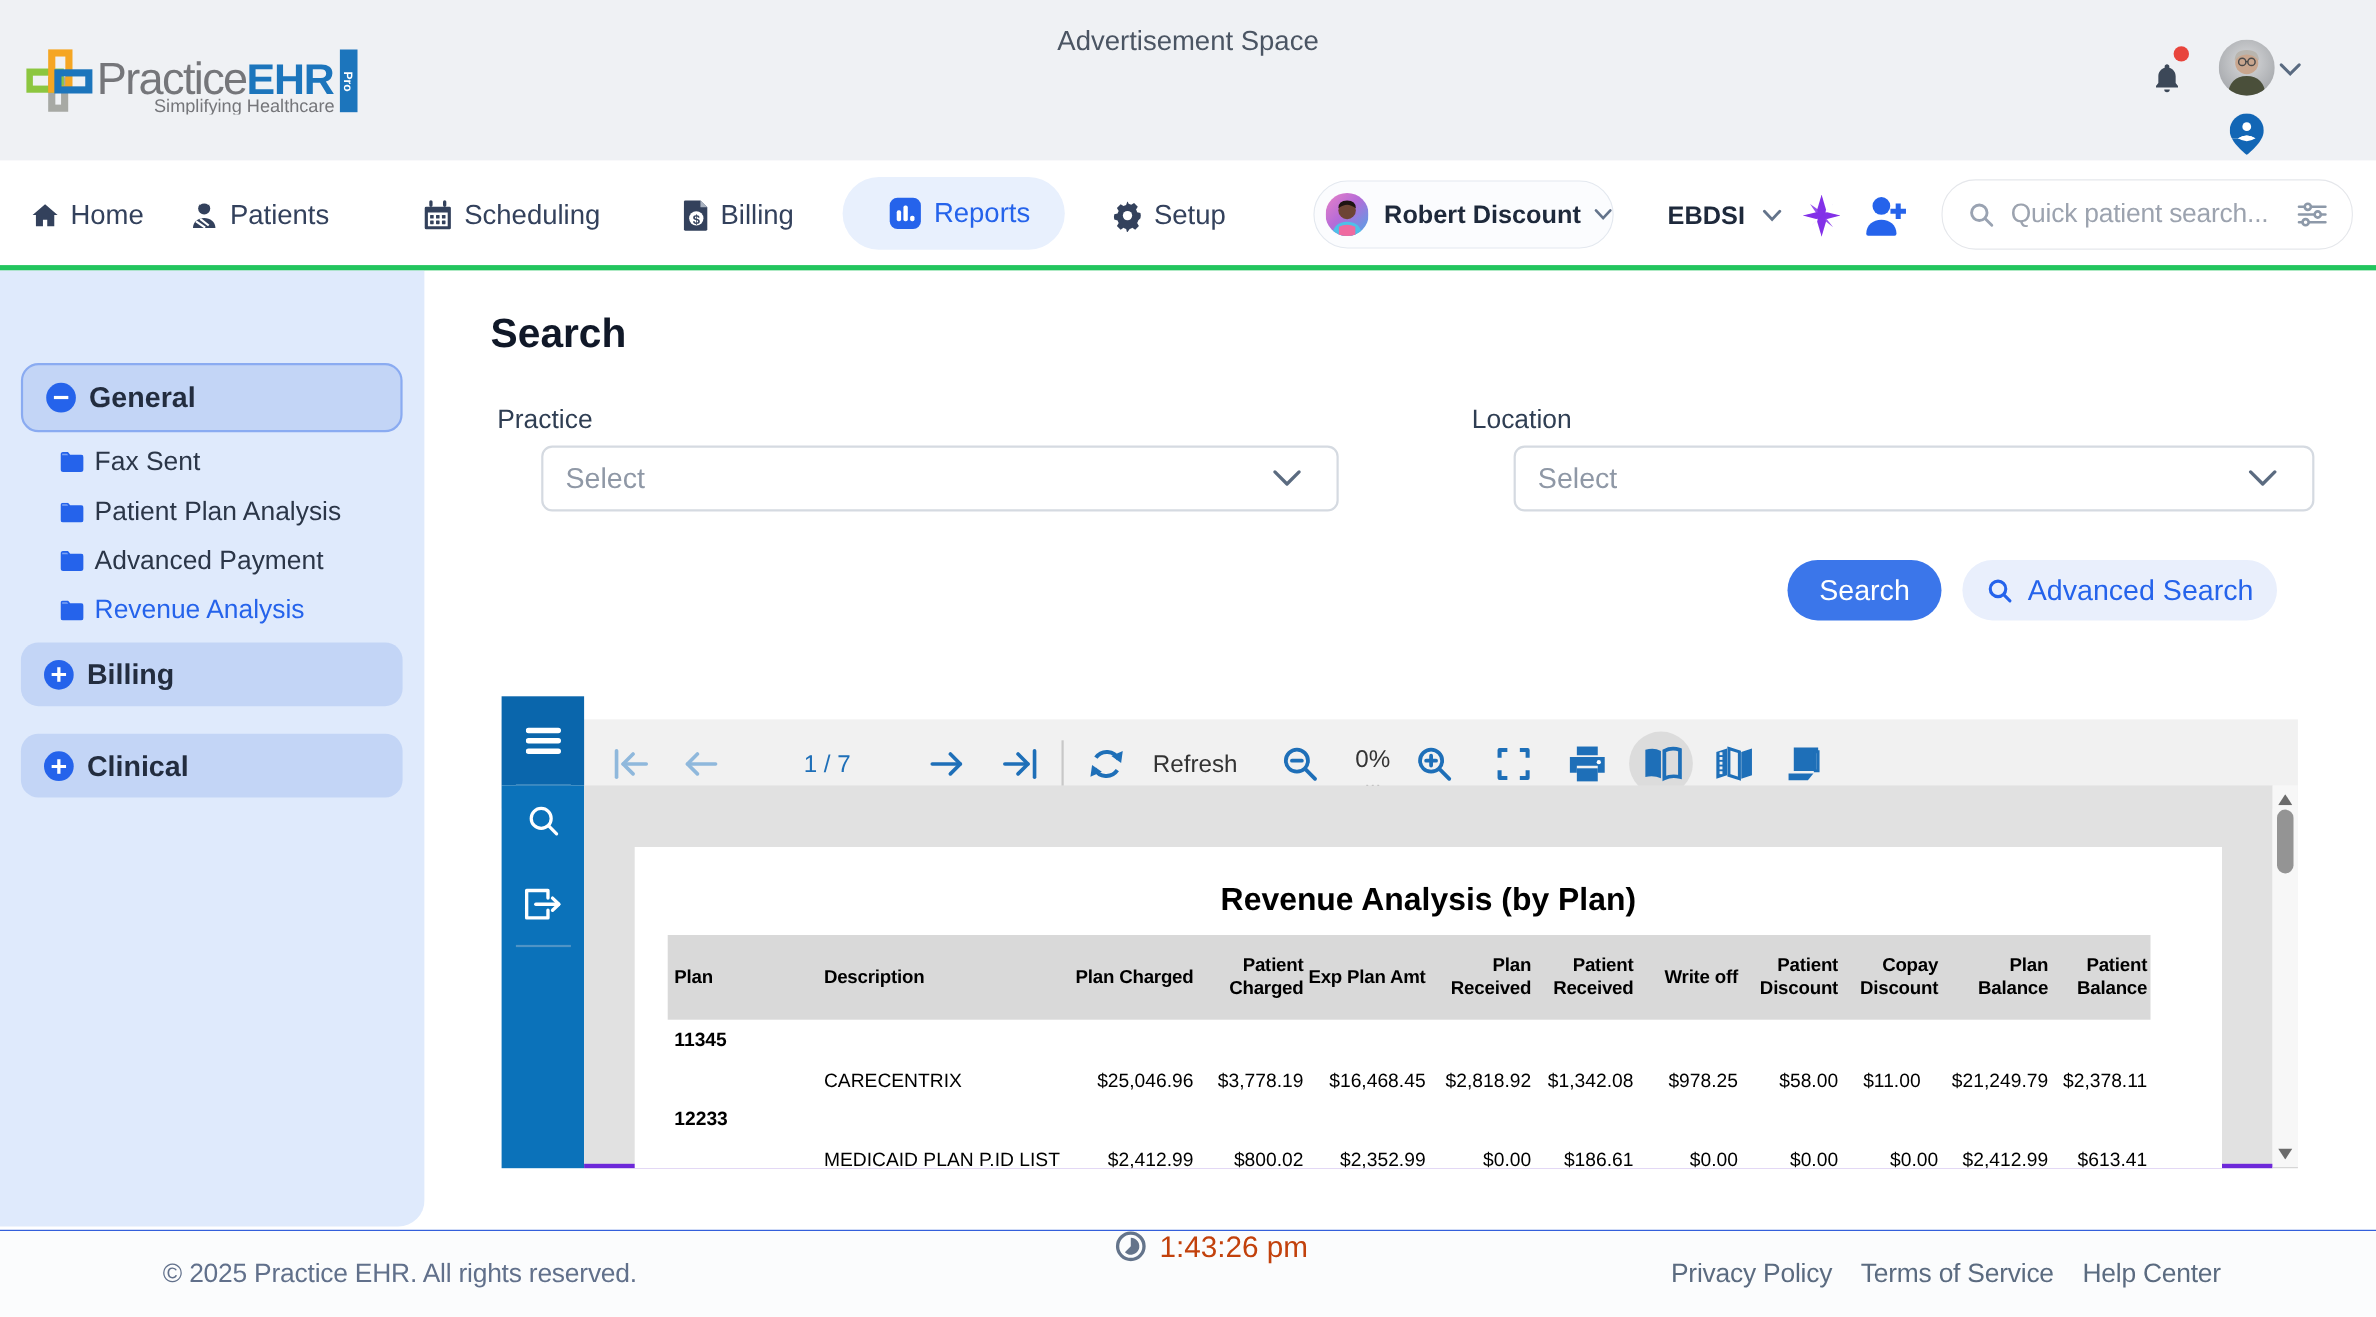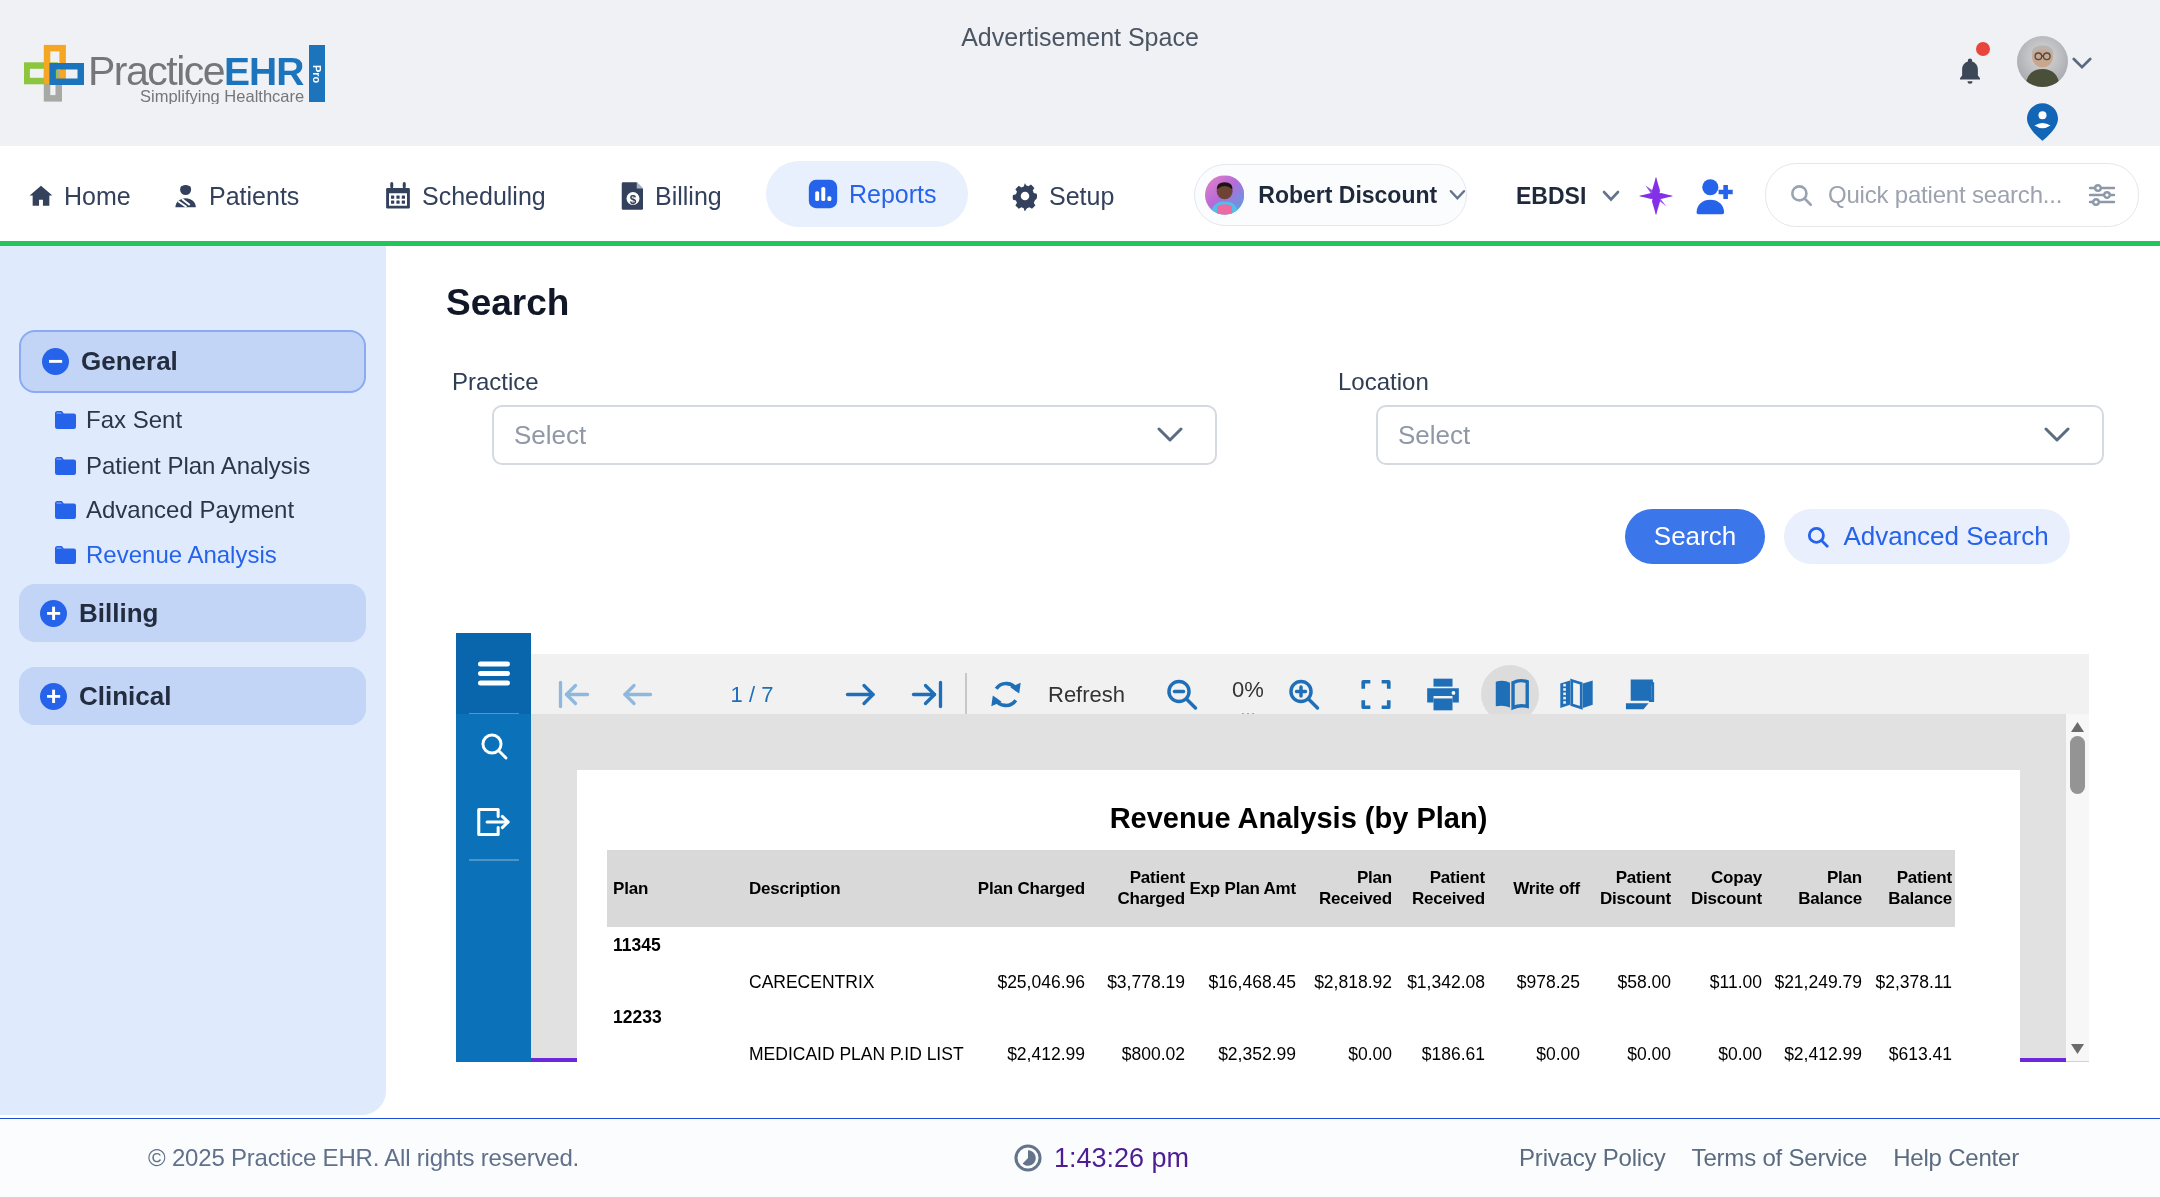--- a/index.html
+++ b/index.html
@@ -68,22 +68,22 @@
     font-size:29px; font-weight:700; color:#000; }
   .rhead { position:absolute; left:30px; top:80px; width:1348px; height:77px; background:#d9d9d9; }
   .hcell { position:absolute; font-size:17px; letter-spacing:-0.2px; font-weight:700; color:#000; line-height:21px;
     text-align:right; }
   .dcell { position:absolute; font-size:17.5px; color:#000; text-align:right; }
   
   .footer { position:absolute; left:0; top:1118px; width:2160px; height:79px; background:#fbfcfd;
     border-top:1px solid #1d4ed8; }
   .footer .left { position:absolute; left:148px; top:0; height:78px; display:flex; align-items:center;
     font-size:24px; letter-spacing:-0.2px; color:#61708b; }
-  .footer .mid { position:absolute; left:1014px; top:0; height:78px; display:flex; align-items:center;
-    gap:12px; font-size:27px; color:#4c1d95; }
+  .footer .mid { position:absolute; left:1014px; top:0; height:78px; display:flex; 
+    gap:12px; font-size:27px; color:#c2410c; }
   .footer .links { position:absolute; right:141px; top:0; height:78px; display:flex; align-items:center;
     gap:26px; font-size:24px; letter-spacing:-0.2px; color:#5b6b80; }
 </style>
 </head>
 <body>
 <div class="topbar">
   <div class="adv">Advertisement Space</div>
   <svg class="abs" style="left:24px; top:44px;" width="302" height="60" viewBox="0 0 302 60">
 
     <g fill="none">
@@ -413,21 +413,21 @@
         <div class="hcell" style="right:68px; top:97px;">Patient<br>Balance</div>
         <div class="dcell" style="left:36px; top:165px; font-weight:700;">11345</div>
         <div class="dcell" style="left:172px; top:202px;">CARECENTRIX</div>
         <div class="dcell" style="right:935px; top:202px;">$25,046.96</div>
         <div class="dcell" style="right:835px; top:202px;">$3,778.19</div>
         <div class="dcell" style="right:724px; top:202px;">$16,468.45</div>
         <div class="dcell" style="right:628px; top:202px;">$2,818.92</div>
         <div class="dcell" style="right:535px; top:202px;">$1,342.08</div>
         <div class="dcell" style="right:440px; top:202px;">$978.25</div>
         <div class="dcell" style="right:349px; top:202px;">$58.00</div>
-        <div class="dcell" style="right:258px; top:202px;">$11.00</div>
+        <div class="dcell" style="right:274px; top:202px;">$11.00</div>
         <div class="dcell" style="right:158px; top:202px;">$21,249.79</div>
         <div class="dcell" style="right:68px; top:202px;">$2,378.11</div>
         <div class="dcell" style="left:36px; top:237px; font-weight:700;">12233</div>
         <div class="dcell" style="left:172px; top:274px;">MEDICAID PLAN P.ID LIST</div>
         <div class="dcell" style="right:935px; top:274px;">$2,412.99</div>
         <div class="dcell" style="right:835px; top:274px;">$800.02</div>
         <div class="dcell" style="right:724px; top:274px;">$2,352.99</div>
         <div class="dcell" style="right:628px; top:274px;">$0.00</div>
         <div class="dcell" style="right:535px; top:274px;">$186.61</div>
         <div class="dcell" style="right:440px; top:274px;">$0.00</div>

